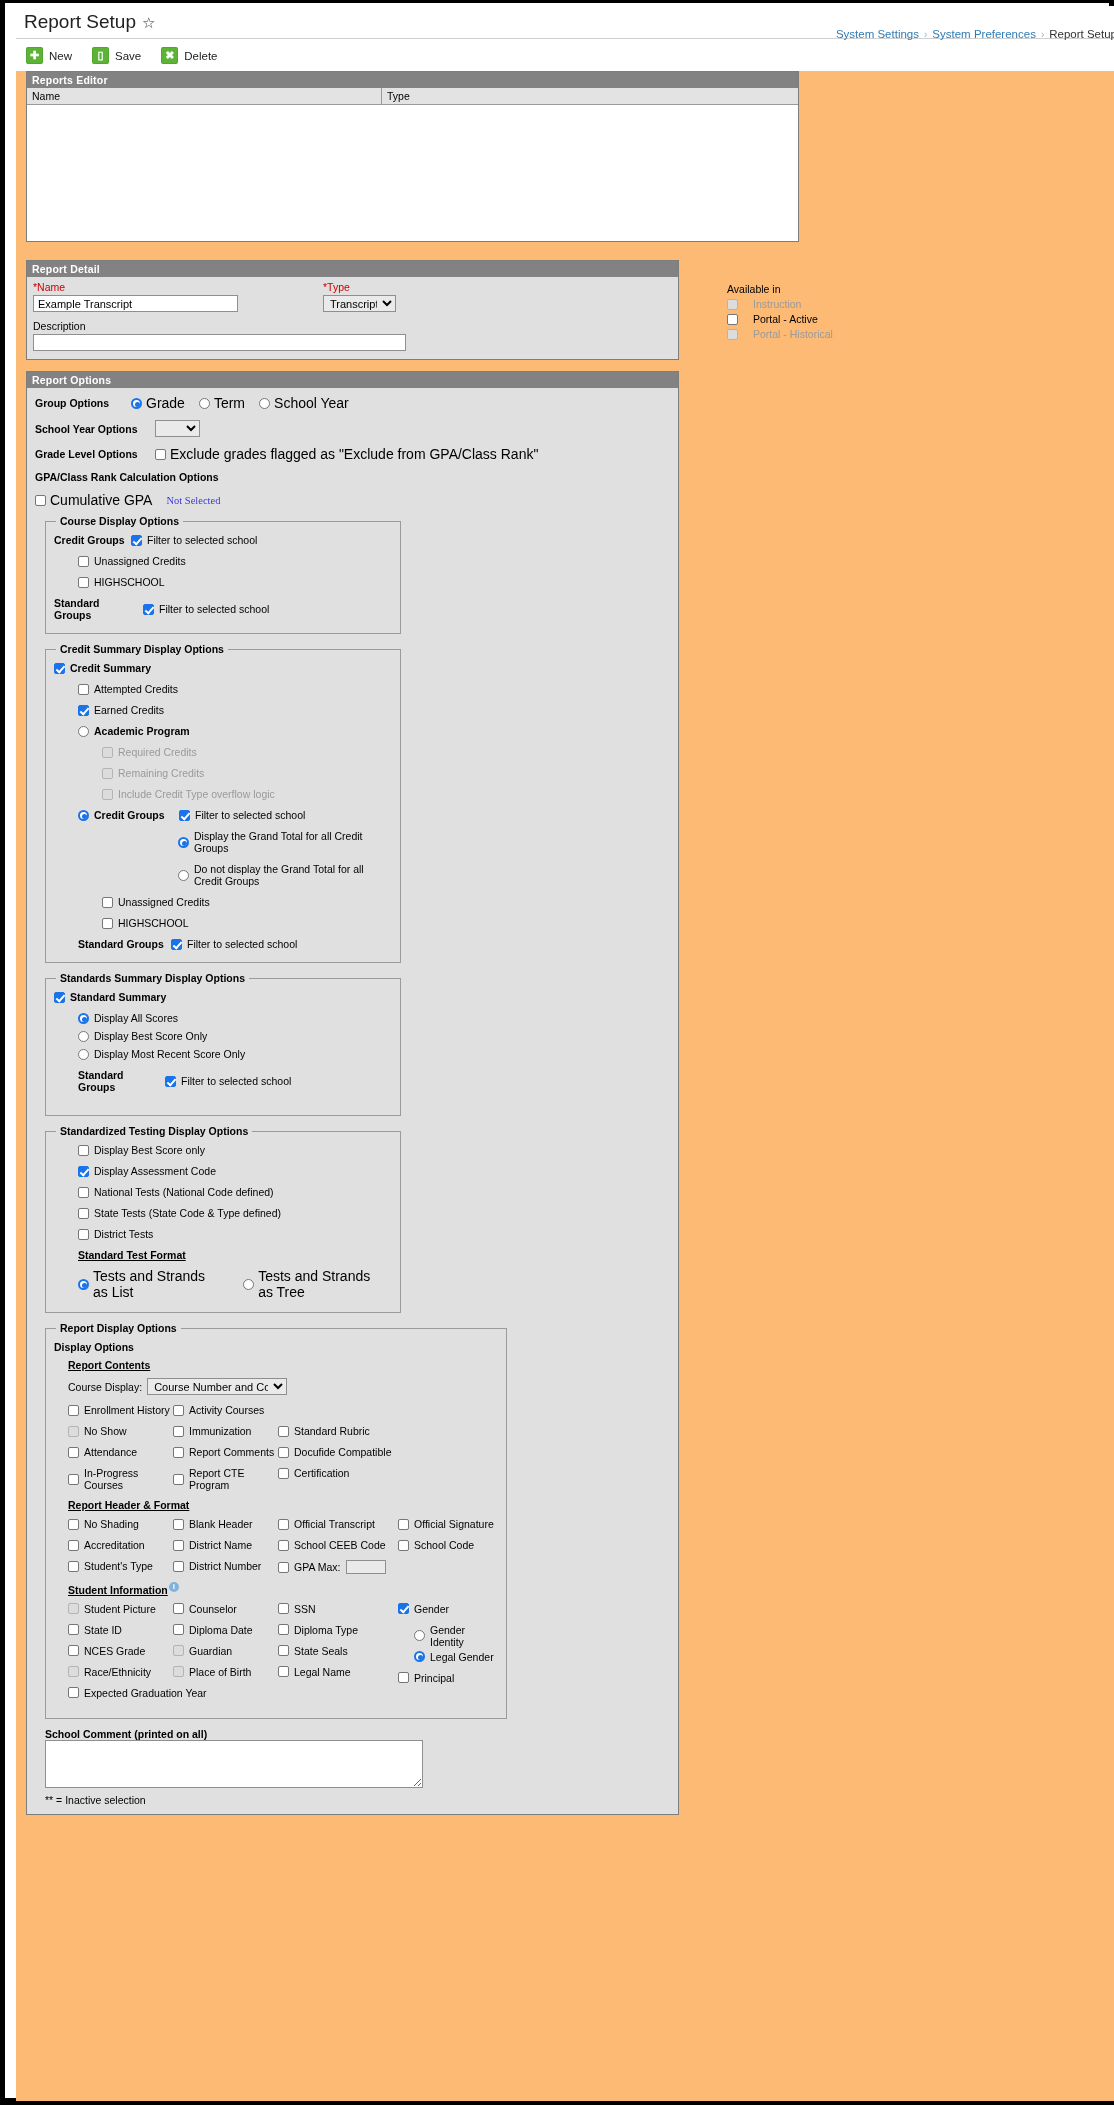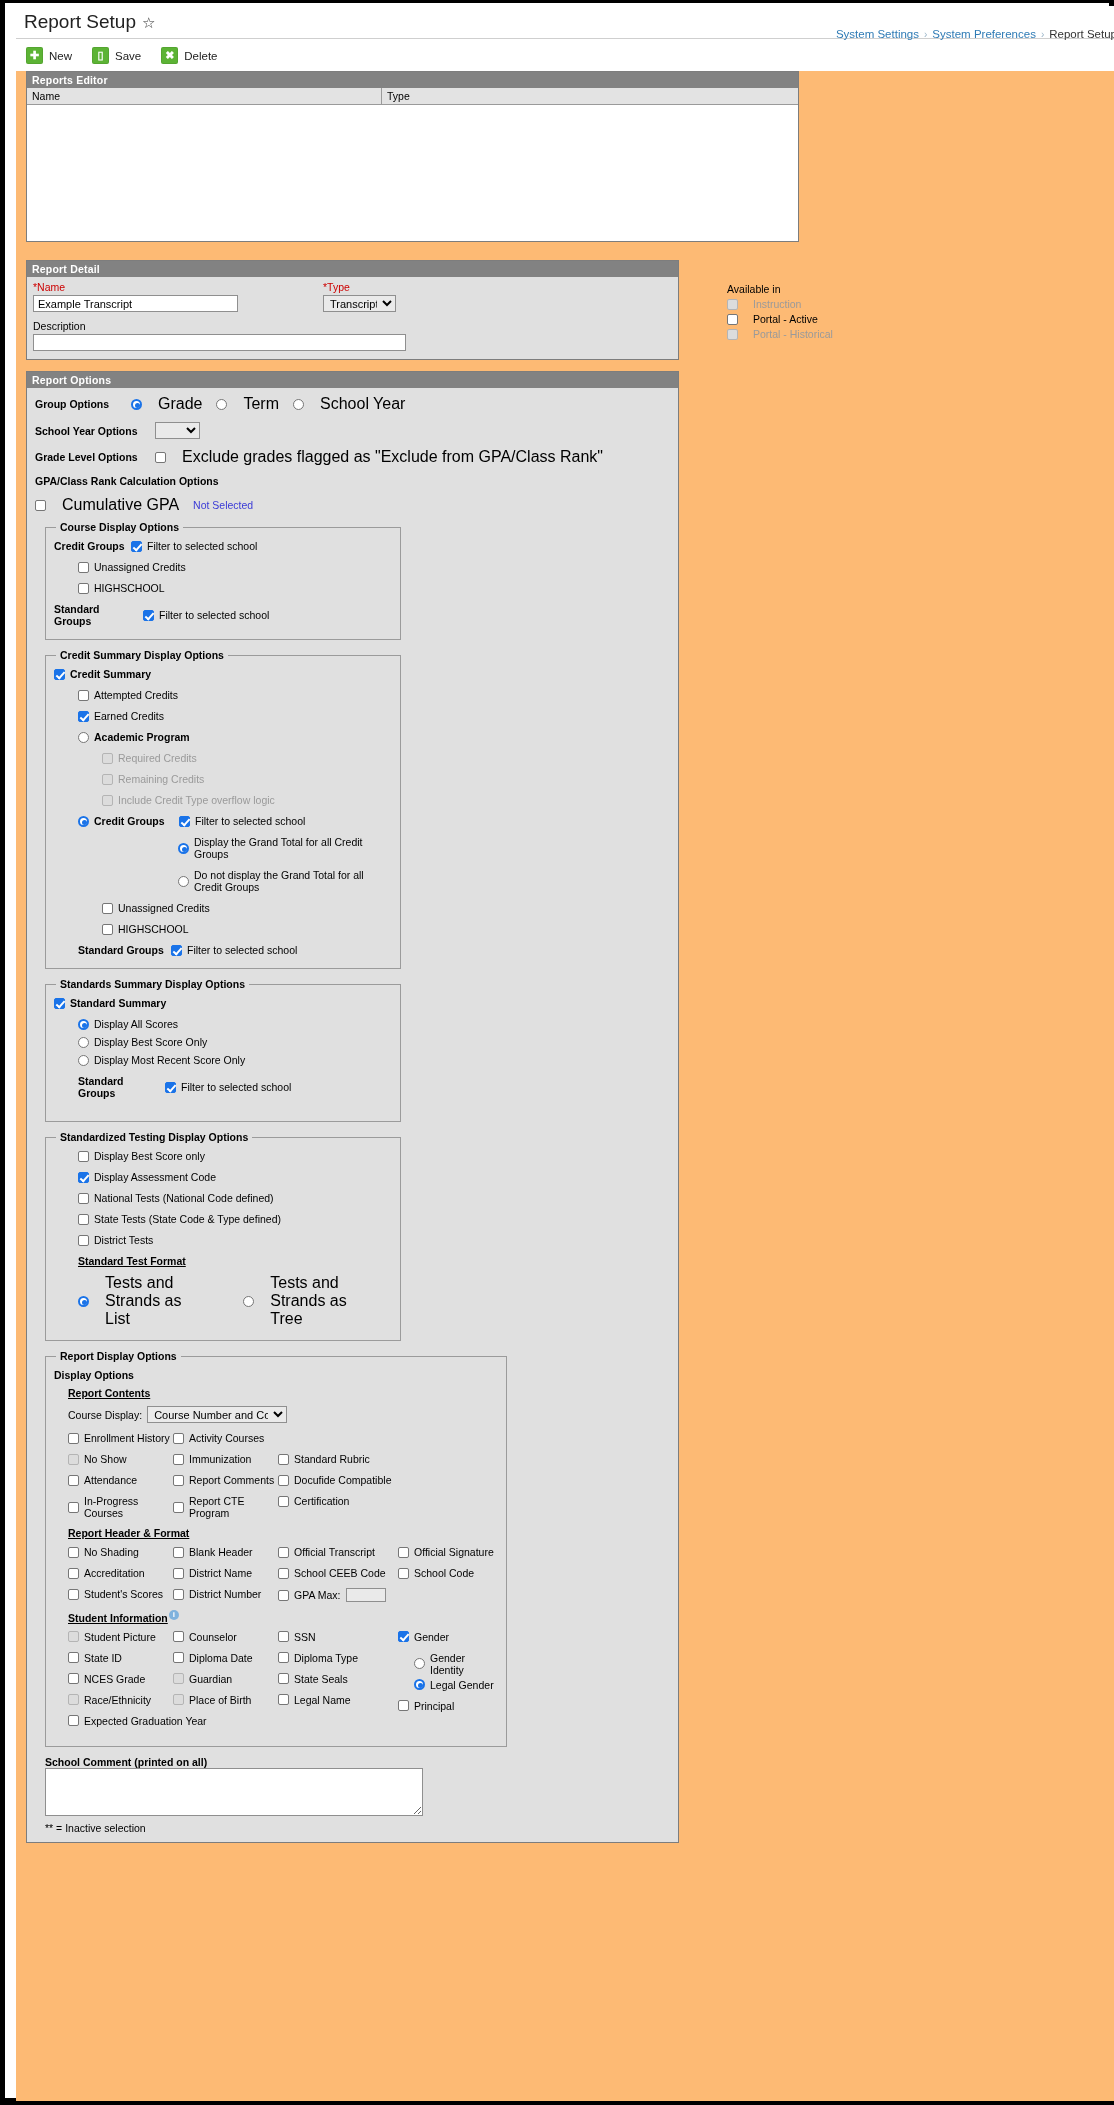--- a/index.html
+++ b/index.html
@@ -78,21 +78,21 @@
   .cb.dis{ background:#dcdcdc;border-color:#b4b4b4;}
   .rb{ width:11px;height:11px;border:1px solid #767676;background:#fff;border-radius:50%;display:inline-block;flex:0 0 auto;position:relative;}
   .rb.on{ border-color:#1a73e8;border-width:2px;}
   .rb.on:after{ content:"";position:absolute;left:2px;top:2px;width:5px;height:5px;border-radius:50%;background:#1a73e8;}
 
   
   .opt-body{ background:#e0e0e0; padding:7px 8px 8px 8px; }
   .row{ display:flex; align-items:center; margin-bottom:9px; font-size:10.5px;}
   .row .rl{ font-weight:bold; width:96px; }
   .row .rl.wide{ width:120px; }
-  .opt-item{ display:flex; align-items:center; gap:16px; margin-right:14px; font-size:16px;}
+  .opt-item{ display:flex; align-items:center; gap:4px; margin-right:14px; font-size:14px;}
   .section-label{ font-weight:bold; font-size:10.5px; margin:0 0 9px 0;}
   .link-blue{ color:#3a3ad6; font-size:10.5px; margin-left:14px;}
 
   fieldset.grp{
     border:1px solid #9b9b9b; margin:0 0 9px 10px; padding:7px 8px 10px 8px;
     background:#e0e0e0; width:356px;
   }
   fieldset.grp > legend{ font-weight:bold; font-size:10.5px; padding:0 4px; margin-left:2px;}
   .ind1{ margin-left:0px; }
   .ind2{ margin-left:24px; }
@@ -235,21 +235,21 @@
           <span>Exclude grades flagged as "Exclude from GPA/Class Rank"</span>
         </span>
       </div>
 
       <div class="section-label">GPA/Class Rank Calculation Options</div>
       <div class="row" style="margin-bottom:7px;">
         <span class="opt-item">
           <span class="cb"></span>
           <span>Cumulative GPA</span>
         </span>
-        <a href="#" class="link-blue" style="margin-left:0;text-decoration:none;color:#3a3ad6;">Not Selected</a>
+        <a href="#" class="link-blue" style="margin-left:0;text-decoration:none;color:#3a3ad6;font-family:Liberation Serif, serif;">Not Selected</a>
       </div>
 
       <fieldset class="grp">
         <legend>Course Display Options</legend>
         <div class="lrow">
           <span class="bold" style="width:72px;">Credit Groups</span>
           <span class="cb on"></span>
           <span>Filter to selected school</span>
         </div>
         <div class="lrow ind2">
@@ -462,21 +462,21 @@
             <div class="cb-cell">
                   <span class="cb"></span>
                   <span>No Shading</span>
                 </div>
             <div class="cb-cell">
                   <span class="cb"></span>
                   <span>Accreditation</span>
                 </div>
             <div class="cb-cell">
                   <span class="cb"></span>
-                  <span>Student's Scores</span>
+                  <span>Student's Type</span>
                 </div>
           </div>
           <div class="col w2">
             <div class="cb-cell">
                   <span class="cb"></span>
                   <span>Blank Header</span>
                 </div>
             <div class="cb-cell">
                   <span class="cb"></span>
                   <span>District Name</span>

